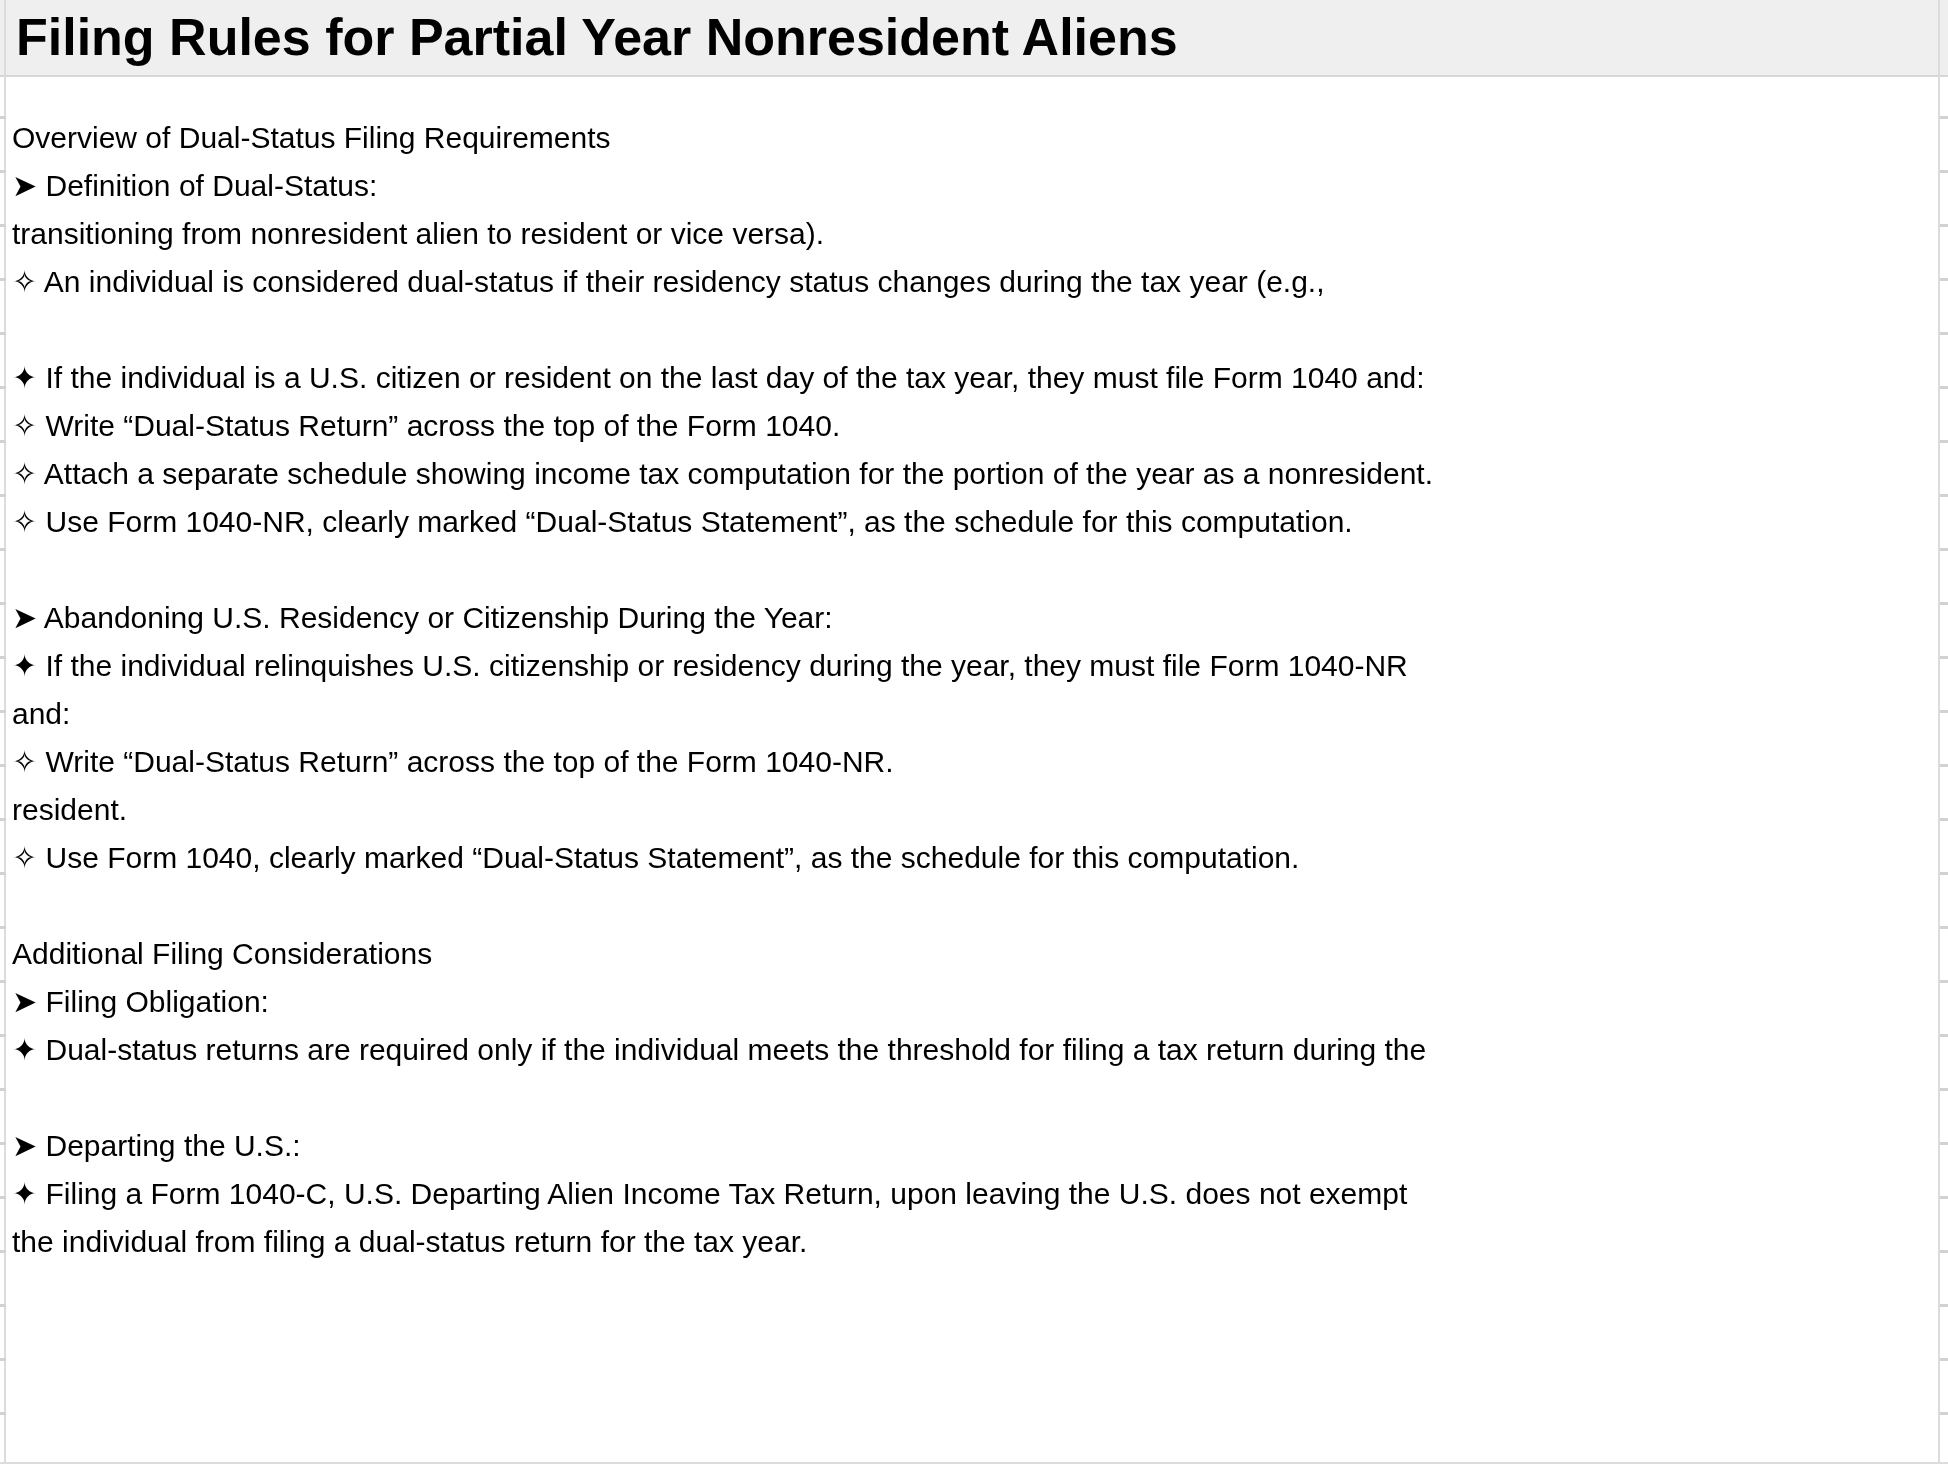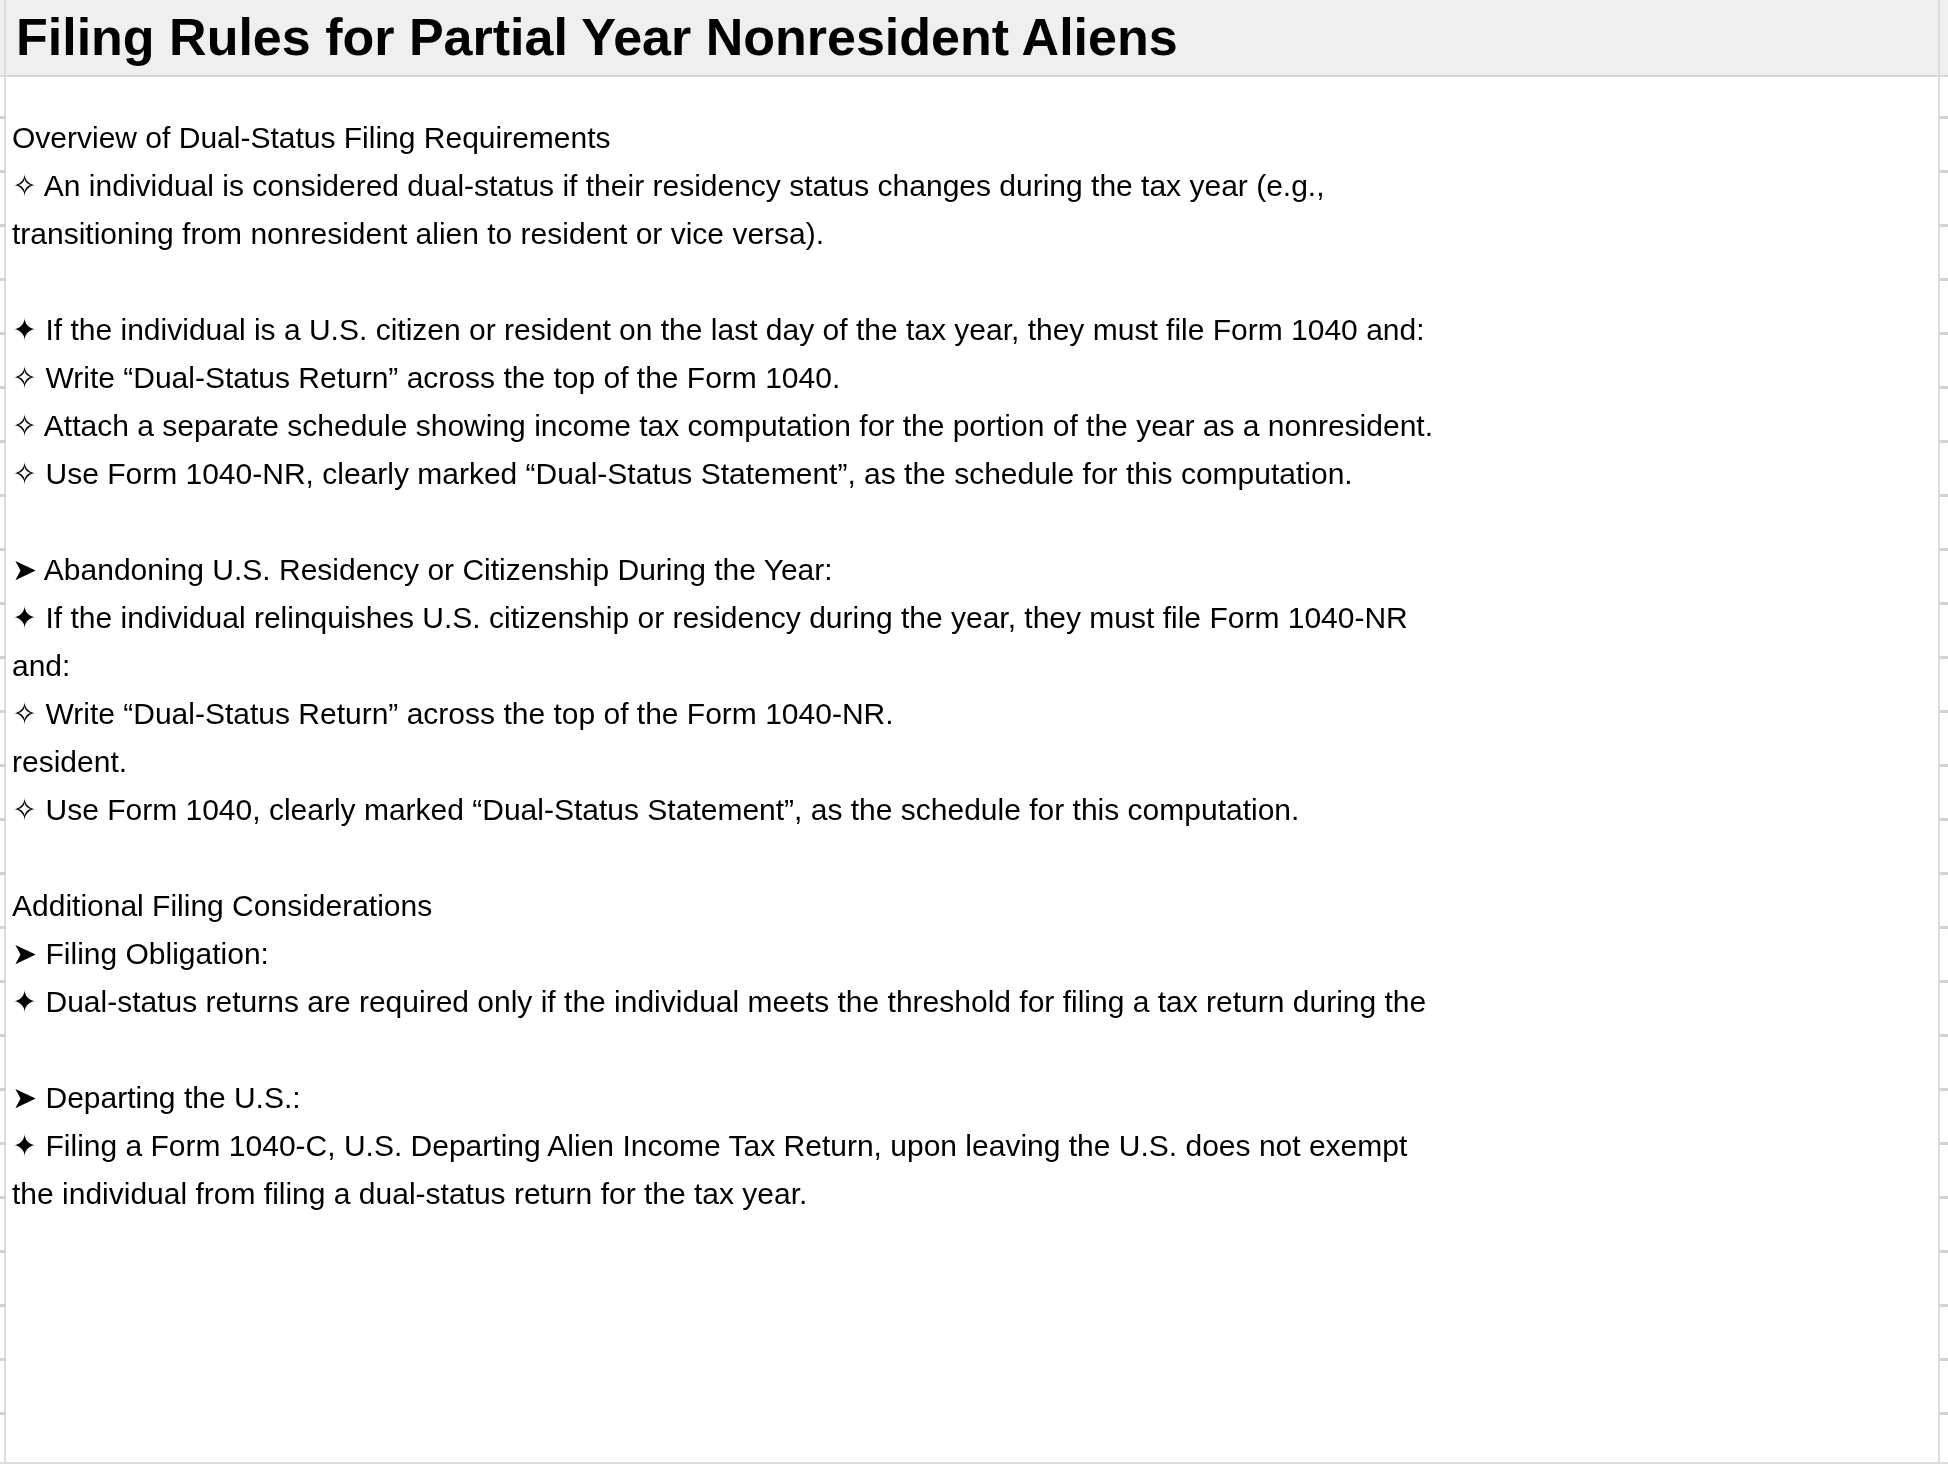--- a/index.html
+++ b/index.html
@@ -89,22 +89,23 @@
 <body>
 
 <div class="sheet">
 
   <div class="title-bar">
     <div class="title">Filing Rules for Partial Year Nonresident Aliens</div>
   </div>
 
   <div class="content" id="content">
       <div class="line">Overview of Dual-Status Filing Requirements</div>
+      <div class="line">➤ Definition of Dual-Status:</div>
+      <div class="line">transitioning from nonresident alien to resident or vice versa).</div>
       <div class="line">✧ An individual is considered dual-status if their residency status changes during the tax year (e.g.,</div>
-      <div class="line">transitioning from nonresident alien to resident or vice versa).</div>
       <div class="line"></div>
       <div class="line">✦ If the individual is a U.S. citizen or resident on the last day of the tax year, they must file Form 1040 and:</div>
       <div class="line">✧ Write “Dual-Status Return” across the top of the Form 1040.</div>
       <div class="line">✧ Attach a separate schedule showing income tax computation for the portion of the year as a nonresident.</div>
       <div class="line">✧ Use Form 1040-NR, clearly marked “Dual-Status Statement”, as the schedule for this computation.</div>
       <div class="line"></div>
       <div class="line">➤ Abandoning U.S. Residency or Citizenship During the Year:</div>
       <div class="line">✦ If the individual relinquishes U.S. citizenship or residency during the year, they must file Form 1040-NR</div>
       <div class="line">and:</div>
       <div class="line">✧ Write “Dual-Status Return” across the top of the Form 1040-NR.</div>

